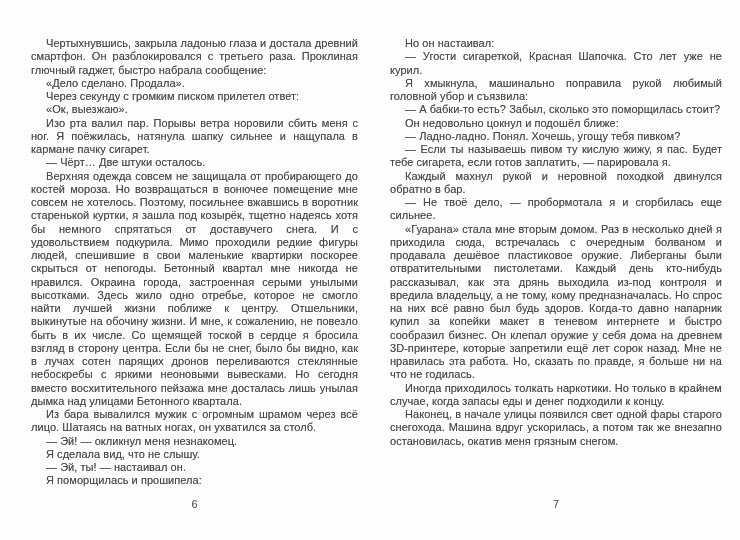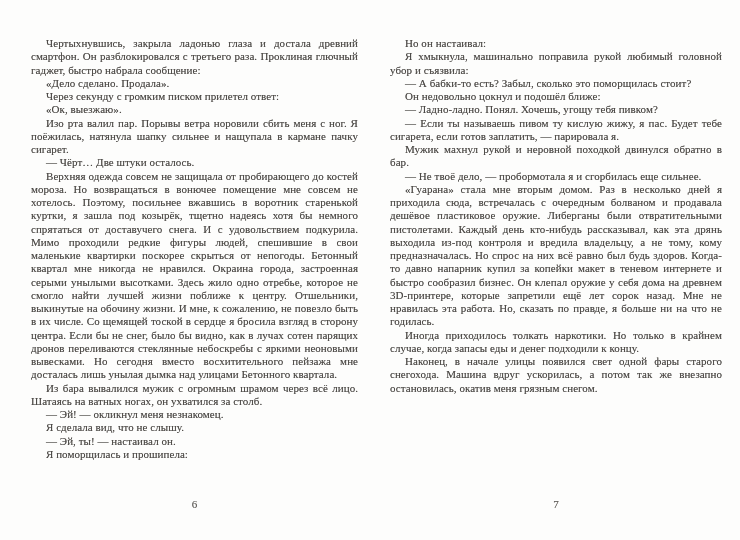--- a/index.html
+++ b/index.html
@@ -14,21 +14,21 @@
     width:740px;
     height:540px;
     background:var(--bg);
     overflow:hidden;
   }
   .spread{
     position:relative;
     width:588px;
     height:540px;
     background:var(--bg);
-    font-family:Liberation Serif, serif;
+    font-family:Liberation Sans, sans-serif;
   }
   .page-text{
     position:absolute;
     top:37px;
     text-align:justify;
     font-size:11px;
     line-height:13.25px;
     color:var(--text);
     letter-spacing:0.05px;
     text-shadow:0 0 0.45px rgba(75,72,69,0.55);
@@ -65,26 +65,27 @@
       <p class="para">Верхняя одежда совсем не защищала от пробирающего до костей мороза. Но возвращаться в вонючее помещение мне совсем не хотелось. Поэтому, посильнее вжавшись в воротник старенькой куртки, я зашла под козырёк, тщетно надеясь хотя бы немного спрятаться от доставучего снега. И с удовольствием подкурила. Мимо проходили редкие фигуры людей, спешившие в свои маленькие квартирки поскорее скрыться от непогоды. Бетонный квартал мне никогда не нравился. Окраина города, застроенная серыми унылыми высотками. Здесь жило одно отребье, которое не смогло найти лучшей жизни поближе к центру. Отшельники, выкинутые на обочину жизни. И мне, к сожалению, не повезло быть в их числе. Со щемящей тоской в сердце я бросила взгляд в сторону центра. Если бы не снег, было бы видно, как в лучах сотен парящих дронов переливаются стеклянные небоскребы с яркими неоновыми вывесками. Но сегодня вместо восхитительного пейзажа мне досталась лишь унылая дымка над улицами Бетонного квартала.</p>
       <p class="para">Из бара вывалился мужик с огромным шрамом через всё лицо. Шатаясь на ватных ногах, он ухватился за столб.</p>
       <p class="para">— Эй! — окликнул меня незнакомец.</p>
       <p class="para">Я сделала вид, что не слышу.</p>
       <p class="para">— Эй, ты! — настаивал он.</p>
       <p class="para">Я поморщилась и прошипела:</p>
     </div>
 
   <div class="page-text page-text--right">
       <p class="para">Но он настаивал:</p>
+      <p class="para">— Угости сигареткой, Красная Шапочка. Сто лет уже не курил.</p>
       <p class="para">Я хмыкнула, машинально поправила рукой любимый головной убор и съязвила:</p>
       <p class="para">— А бабки-то есть? Забыл, сколько это поморщилась стоит?</p>
       <p class="para">Он недовольно цокнул и подошёл ближе:</p>
       <p class="para">— Ладно-ладно. Понял. Хочешь, угощу тебя пивком?</p>
       <p class="para">— Если ты называешь пивом ту кислую жижу, я пас. Будет тебе сигарета, если готов заплатить, — парировала я.</p>
-      <p class="para">Мужик махнул рукой и неровной походкой двинулся обратно в бар.</p>
+      <p class="para">Каждый махнул рукой и неровной походкой двинулся обратно в бар.</p>
       <p class="para">— Не твоё дело, — пробормотала я и сгорбилась еще сильнее.</p>
       <p class="para">«Гуарана» стала мне вторым домом. Раз в несколько дней я приходила сюда, встречалась с очередным болваном и продавала дешёвое пластиковое оружие. Либерганы были отвратительными пистолетами. Каждый день кто-нибудь рассказывал, как эта дрянь выходила из-под контроля и вредила владельцу, а не тому, кому предназначалась. Но спрос на них всё равно был будь здоров. Когда-то давно напарник купил за копейки макет в теневом интернете и быстро сообразил бизнес. Он клепал оружие у себя дома на древнем 3D-принтере, которые запретили ещё лет сорок назад. Мне не нравилась эта работа. Но, сказать по правде, я больше ни на что не годилась.</p>
       <p class="para">Иногда приходилось толкать наркотики. Но только в крайнем случае, когда запасы еды и денег подходили к концу.</p>
       <p class="para">Наконец, в начале улицы появился свет одной фары старого снегохода. Машина вдруг ускорилась, а потом так же внезапно остановилась, окатив меня грязным снегом.</p>
     </div>
 
   <div class="page-number page-number--left">6</div>
 
   <div class="page-number page-number--right">7</div>
 

